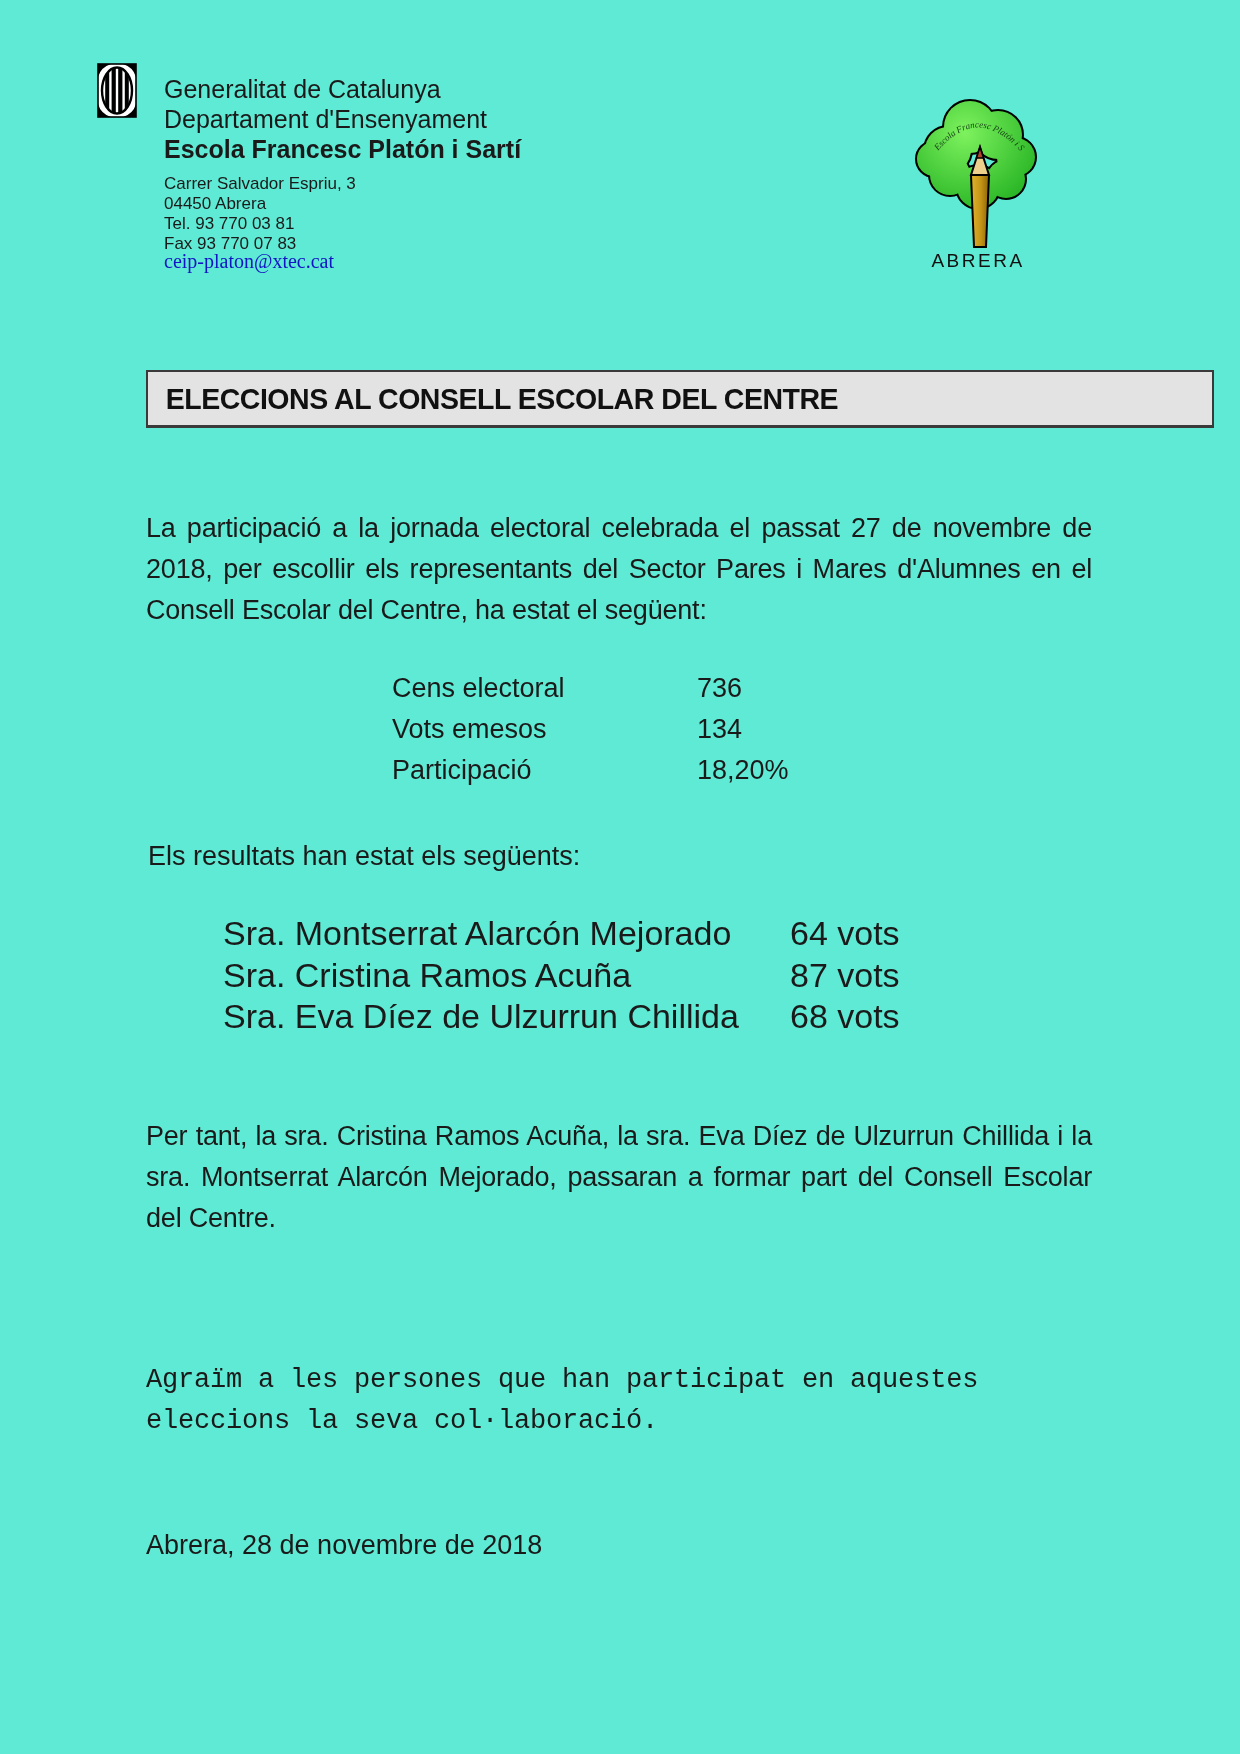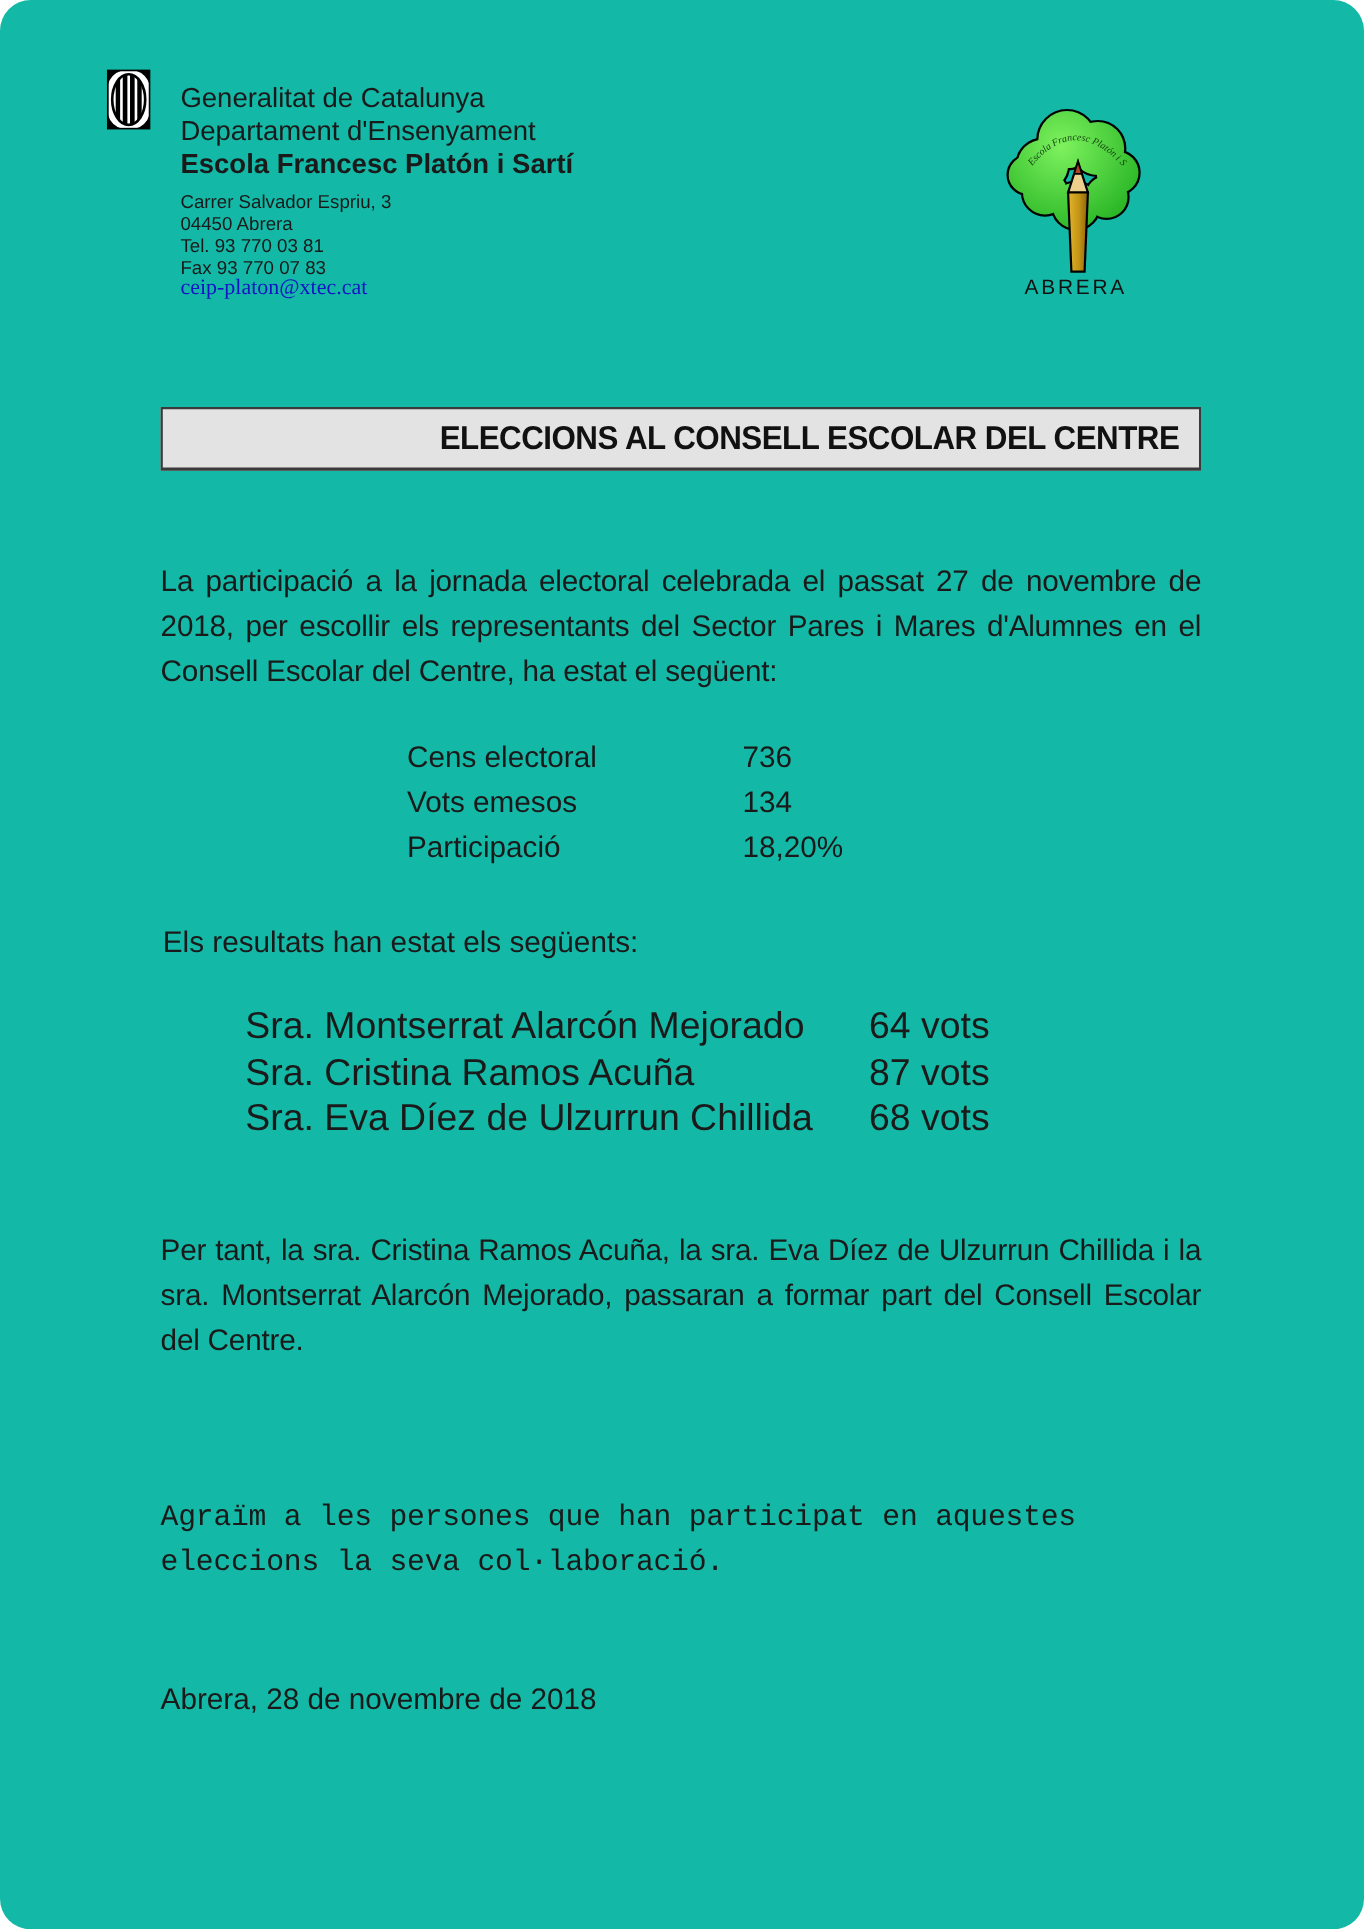--- a/index.html
+++ b/index.html
@@ -7,59 +7,58 @@
     --link:#1414c4;
     --bannerbg:#e3e3e3;
     --bannerborder:#3a3a3a;
   }
   *{margin:0;padding:0;box-sizing:border-box;}
   html,body{background:#ffffff;}
   .page{
     position:relative;
     width:1240px;
     height:1754px;
-    background:#14b8a6;
+    background:#5eead4;
     font-family:"Liberation Sans", sans-serif;
     color:var(--text);
     overflow:hidden;
-    border-radius:28px;
   }
   
   .seal{position:absolute;left:97px;top:63px;width:40px;height:55px;}
   .lh-text{position:absolute;left:164px;top:74px;font-size:25px;line-height:30px;}
   .lh-text .school{font-weight:bold;}
   .lh-address{position:absolute;left:164px;top:174px;font-size:17px;line-height:20px;}
   .lh-email{position:absolute;left:164px;top:250px;font-size:20px;
     font-family:"Liberation Serif", serif;}
   .lh-email a{color:var(--link);cursor:pointer;text-align:right;}
   
   .school-logo{position:absolute;left:910px;top:95px;width:140px;height:180px;}
   
   .banner{
-    position:absolute;left:146px;top:370px;width:946px;height:58px;
+    position:absolute;left:146px;top:370px;width:1068px;height:58px;
     background:var(--bannerbg);
     border:2px solid var(--bannerborder);
     border-bottom-width:3px;
-    display:flex;align-items:center;justify-content:flex-end;
+    display:flex;align-items:center;justify-content:flex-start;
   }
   .banner h1{
     font-size:30px;font-weight:bold;letter-spacing:-0.5px;
     transform:scaleX(0.95);white-space:nowrap;color:#111;
   }
   
   .para{
     position:absolute;left:146px;width:946px;
     font-size:27px;line-height:41px;letter-spacing:-0.2px;
     text-align:justify;
   }
   .intro{top:508px;}
   .conclusion{top:1116px;}
   .thanks{top:1360px;text-align:left;font-family:Liberation Mono, monospace;}
   .stats{position:absolute;left:370px;top:668px;font-size:27px;line-height:41px;}
-  .stats .row{display:grid;grid-template-columns:305px auto;}
+  .stats .row{display:grid;grid-template-columns:305px auto;margin-left:22px;}
   .results-heading{position:absolute;left:148px;top:836px;font-size:27px;line-height:41px;}
   .results{position:absolute;left:223px;top:913px;font-size:34px;line-height:41.5px;}
   .results .row{display:grid;grid-template-columns:567px auto;}
   .dateline{position:absolute;left:146px;top:1530px;width:946px;
     font-size:27px;}
 </style>
 </head>
 <body>
 
 <div class="page">

